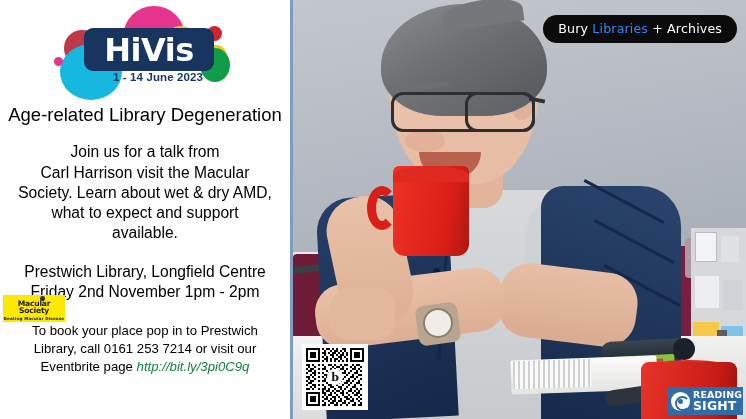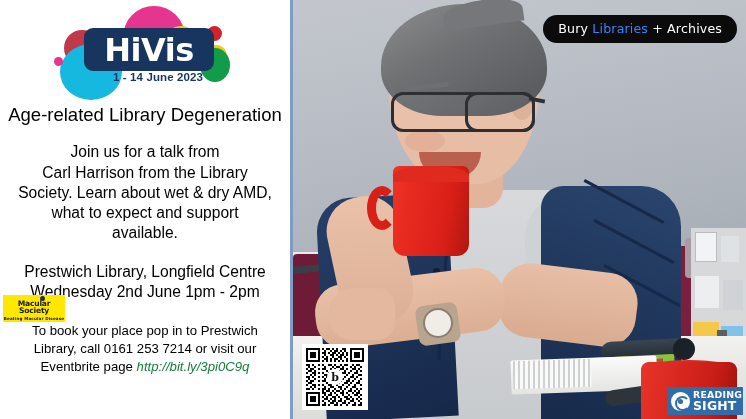--- a/index.html
+++ b/index.html
@@ -441,29 +441,29 @@
         <span class="hivis-word">HiVis</span>
       </div>
       <span class="date-tab"></span>
       <div class="hivis-date">1 - 14 June 2023</div>
     </div>
 
     <div class="headline">Age-related Library Degeneration</div>
 
     <div class="body-copy">
       <div>Join us for a talk from</div>
-      <div>Carl Harrison from the Library</div>
+      <div>Carl Harrison visit the Macular</div>
       <div>Society. Learn about wet &amp; dry AMD,</div>
       <div>what to expect and support</div>
       <div>available.</div>
     </div>
 
     <div class="venue">
       <div>Prestwich Library, Longfield Centre</div>
-      <div>Wednesday 2nd June 1pm - 2pm</div>
+      <div>Friday 2nd November 1pm - 2pm</div>
     </div>
 
     <div class="booking">
       <div>To book your place pop in to Prestwich</div>
       <div>Library, call 0161 253 7214 or visit our</div>
       <div>
         <span>Eventbrite page </span><span class="url">http://bit.ly/3pi0C9q</span>
       </div>
     </div>
 

